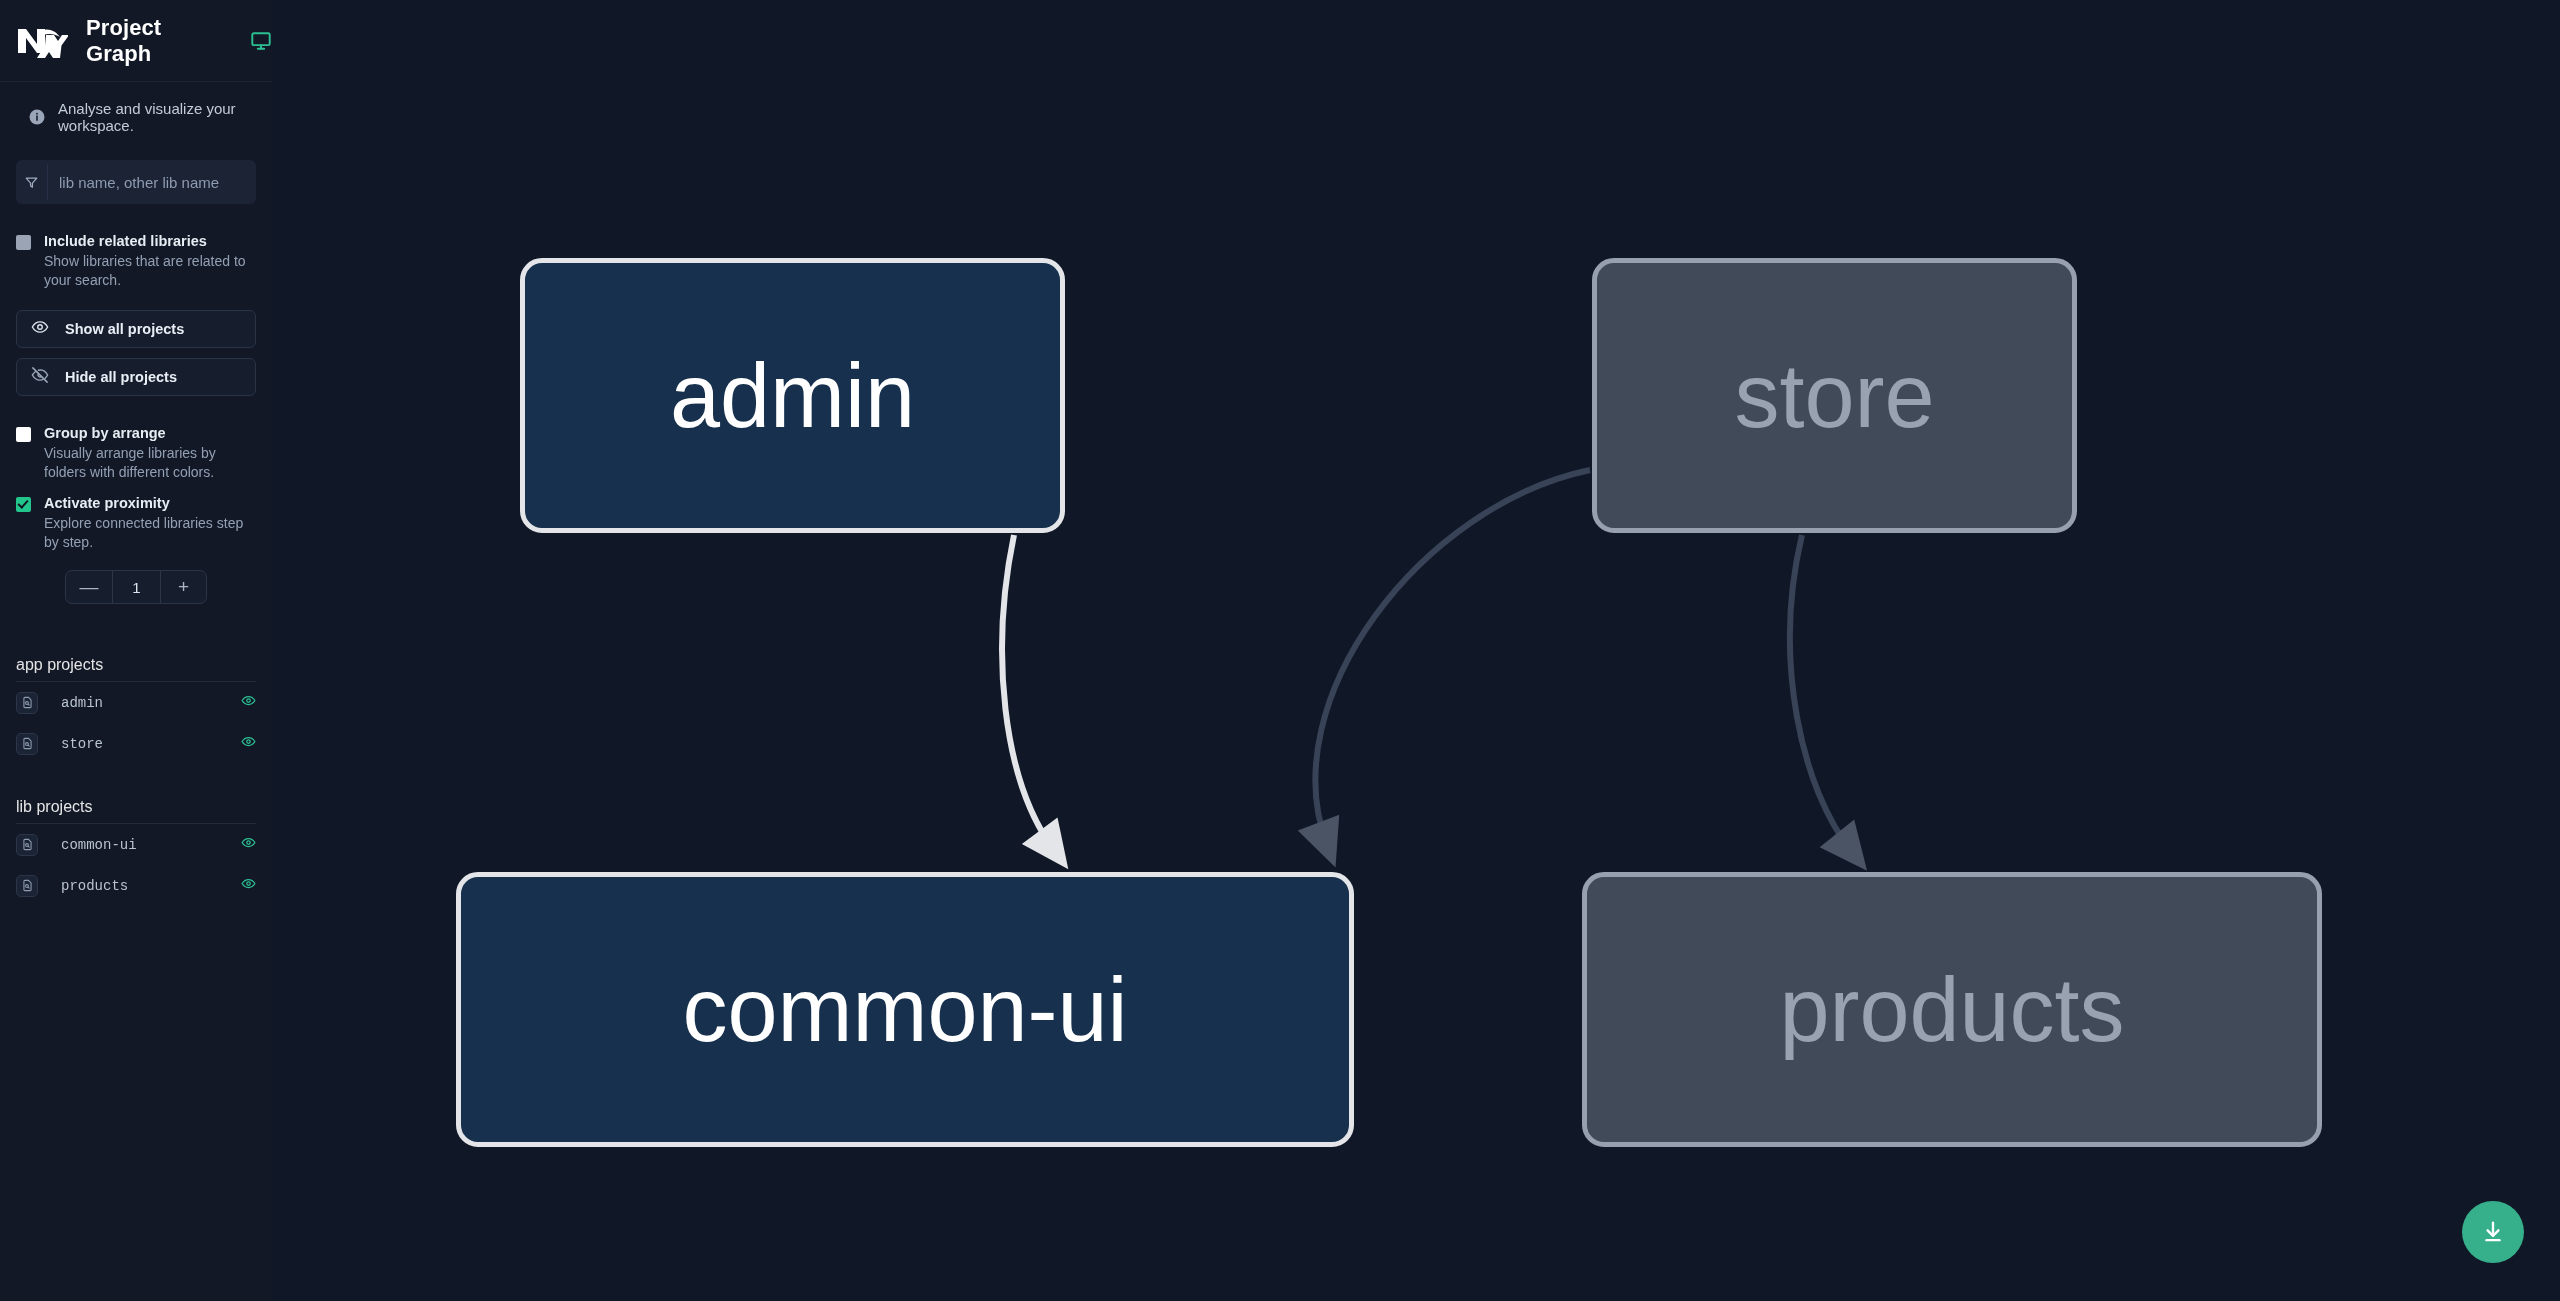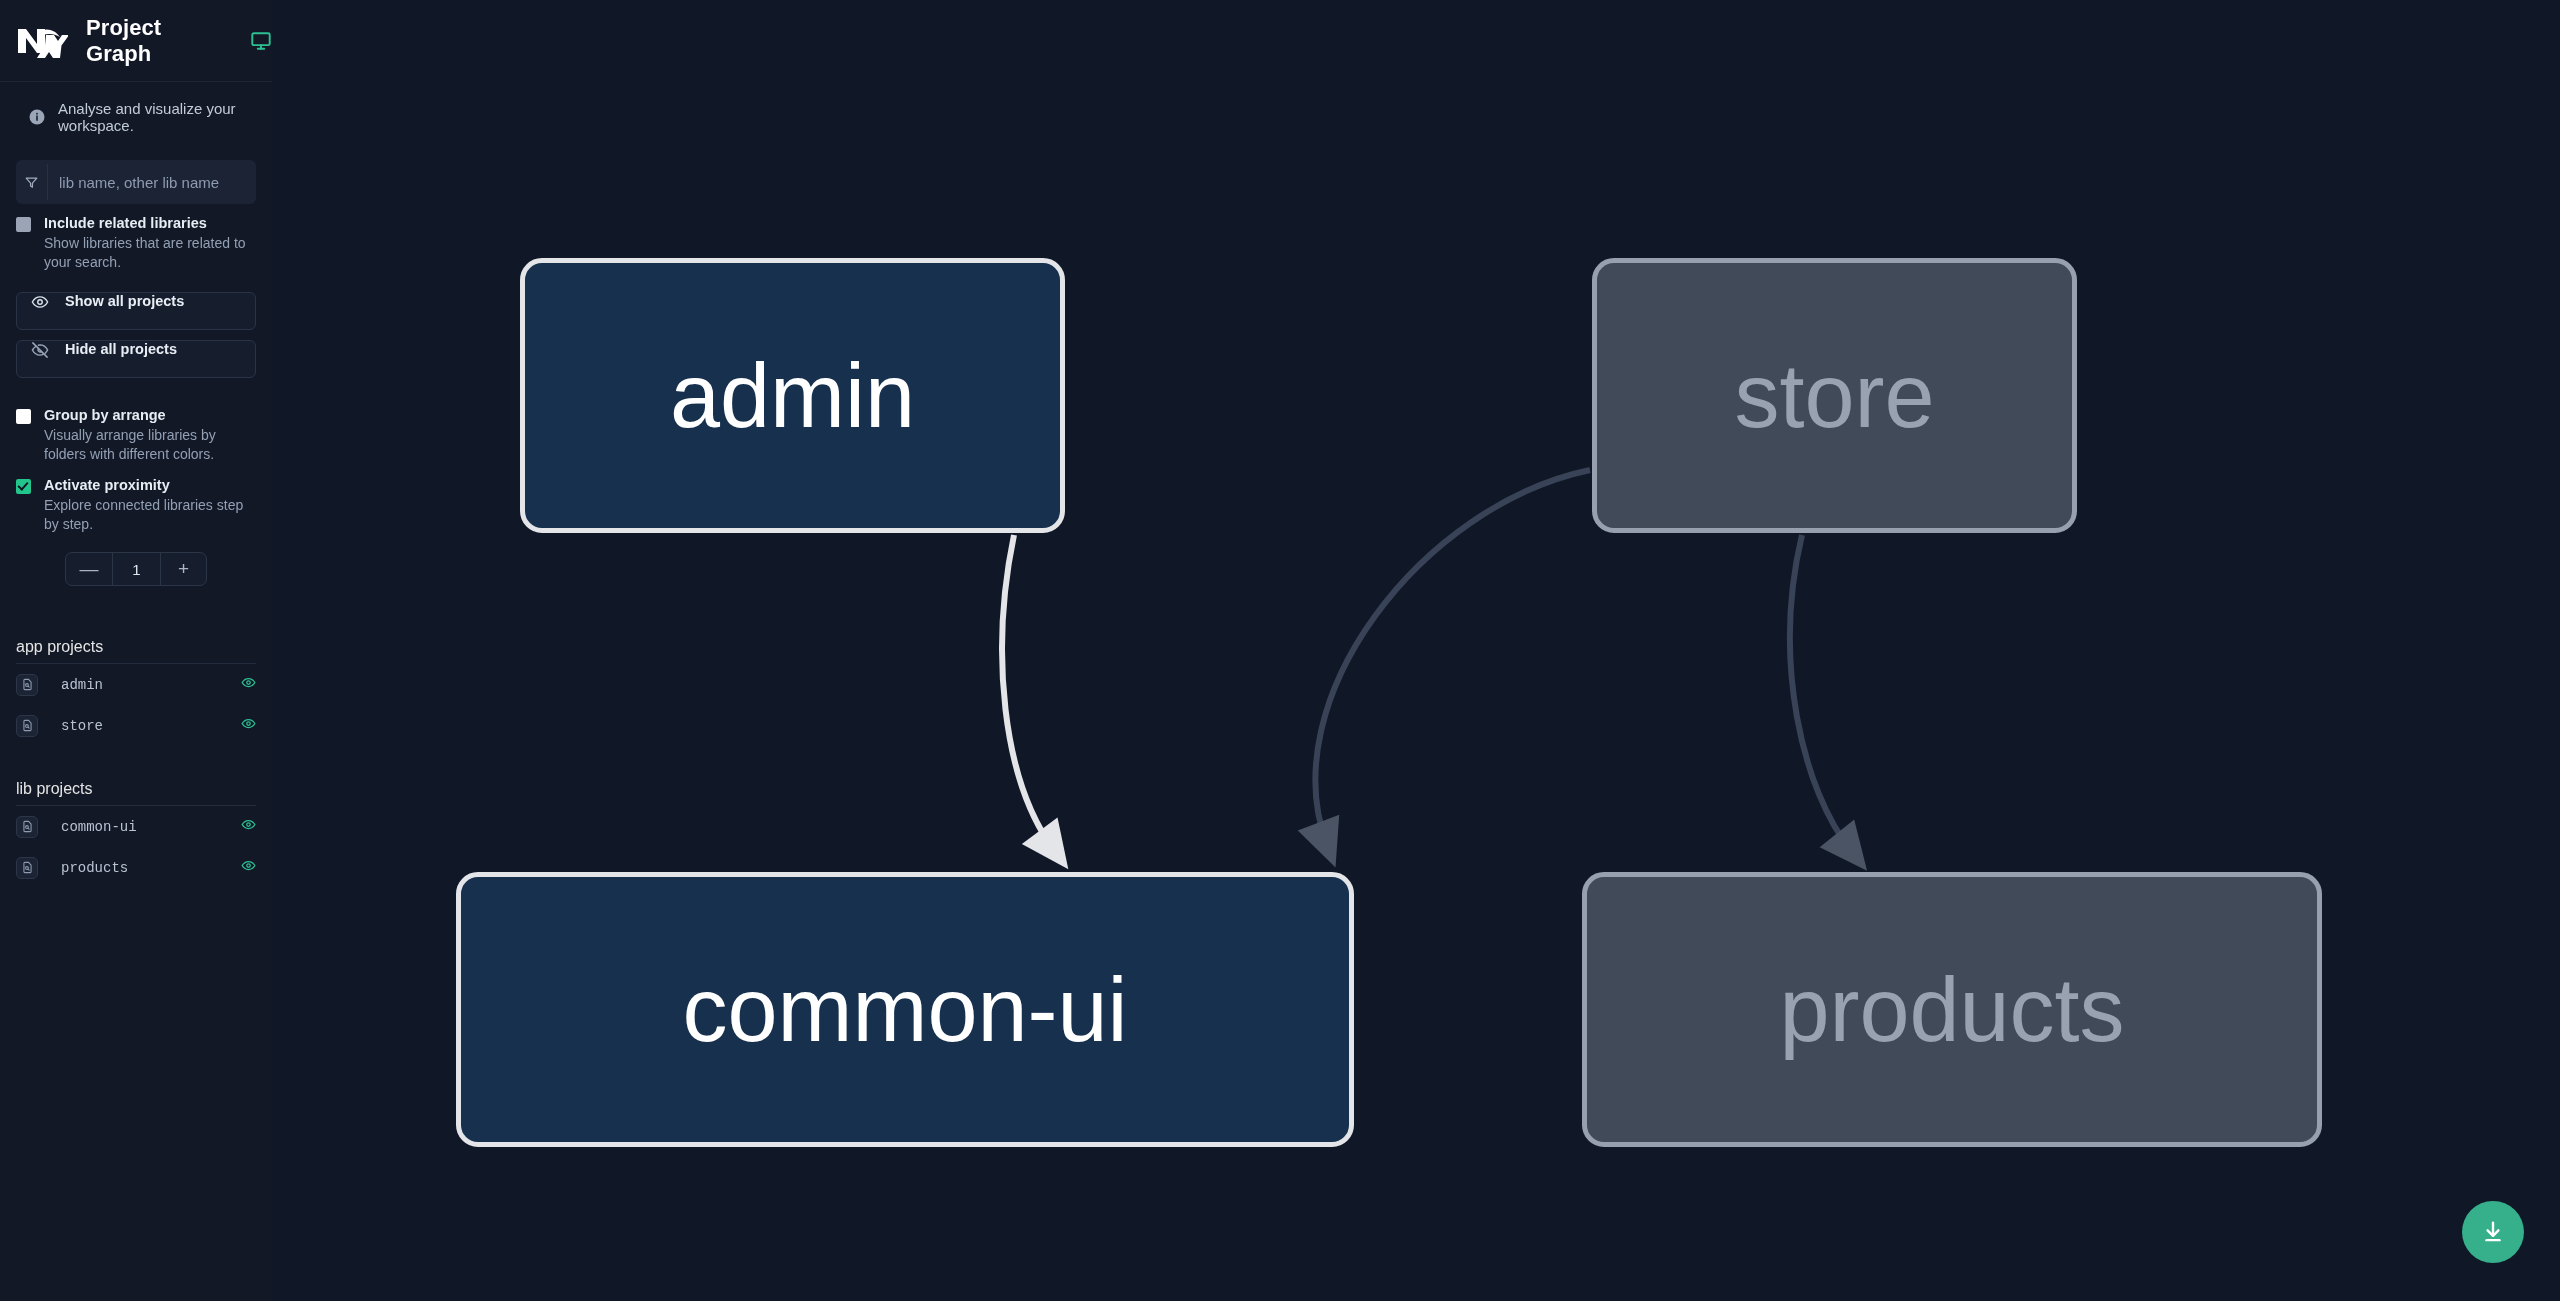--- a/index.html
+++ b/index.html
@@ -72,42 +72,42 @@
   .sb-search input {
     flex: 1; height: 36px; border: 0; outline: 0;
     background: transparent;
     color: #dce3ec; font-size: 15px;
     font-family: "Liberation Sans", sans-serif;
     padding-left: 11px;
   }
   .sb-search input::placeholder { color: #8e9bb0; }
 
   
-  .chk-row { display: flex; padding: 10px 16px 0 16px; }
+  .chk-row { display: flex; padding: 28px 16px 0 16px; }
   .chk-box {
     width: 15px; height: 15px; flex: 0 0 15px;
     border-radius: 2px; margin-top: 3px;
     background: #9aa4b4;
   }
   .chk-box.checked { background: #22c58b; position: relative; }
   .chk-box.checked::after {
     content: ""; position: absolute;
     left: 4px; top: 1px; width: 4px; height: 8px;
     border: solid #0f1623; border-width: 0 2px 2px 0;
     transform: rotate(42deg);
   }
   .chk-box.white { background: #ffffff; }
   .chk-txt { margin-left: 13px; }
   .chk-label { color: #e8edf4; font-size: 14.5px; font-weight: 700; line-height: 19px; }
   .chk-desc { color: #93a0b4; font-size: 14px; line-height: 19px; margin-top: 1px; max-width: 205px; }
 
   
   .sb-btns { padding: 20px 16px 0 16px; }
   .sb-btn {
-    display: flex; align-items: flex-start;
+    display: flex; align-items: center;
     height: 38px; width: 100%;
     background: #161e2e;
     border: 1px solid #2a3447;
     border-radius: 6px;
     margin-bottom: 10px;
     padding-left: 14px;
     cursor: pointer;
   }
   .sb-btn span.lbl {
     color: #e9eef5; font-size: 14.5px; font-weight: 700; margin-left: 16px;

